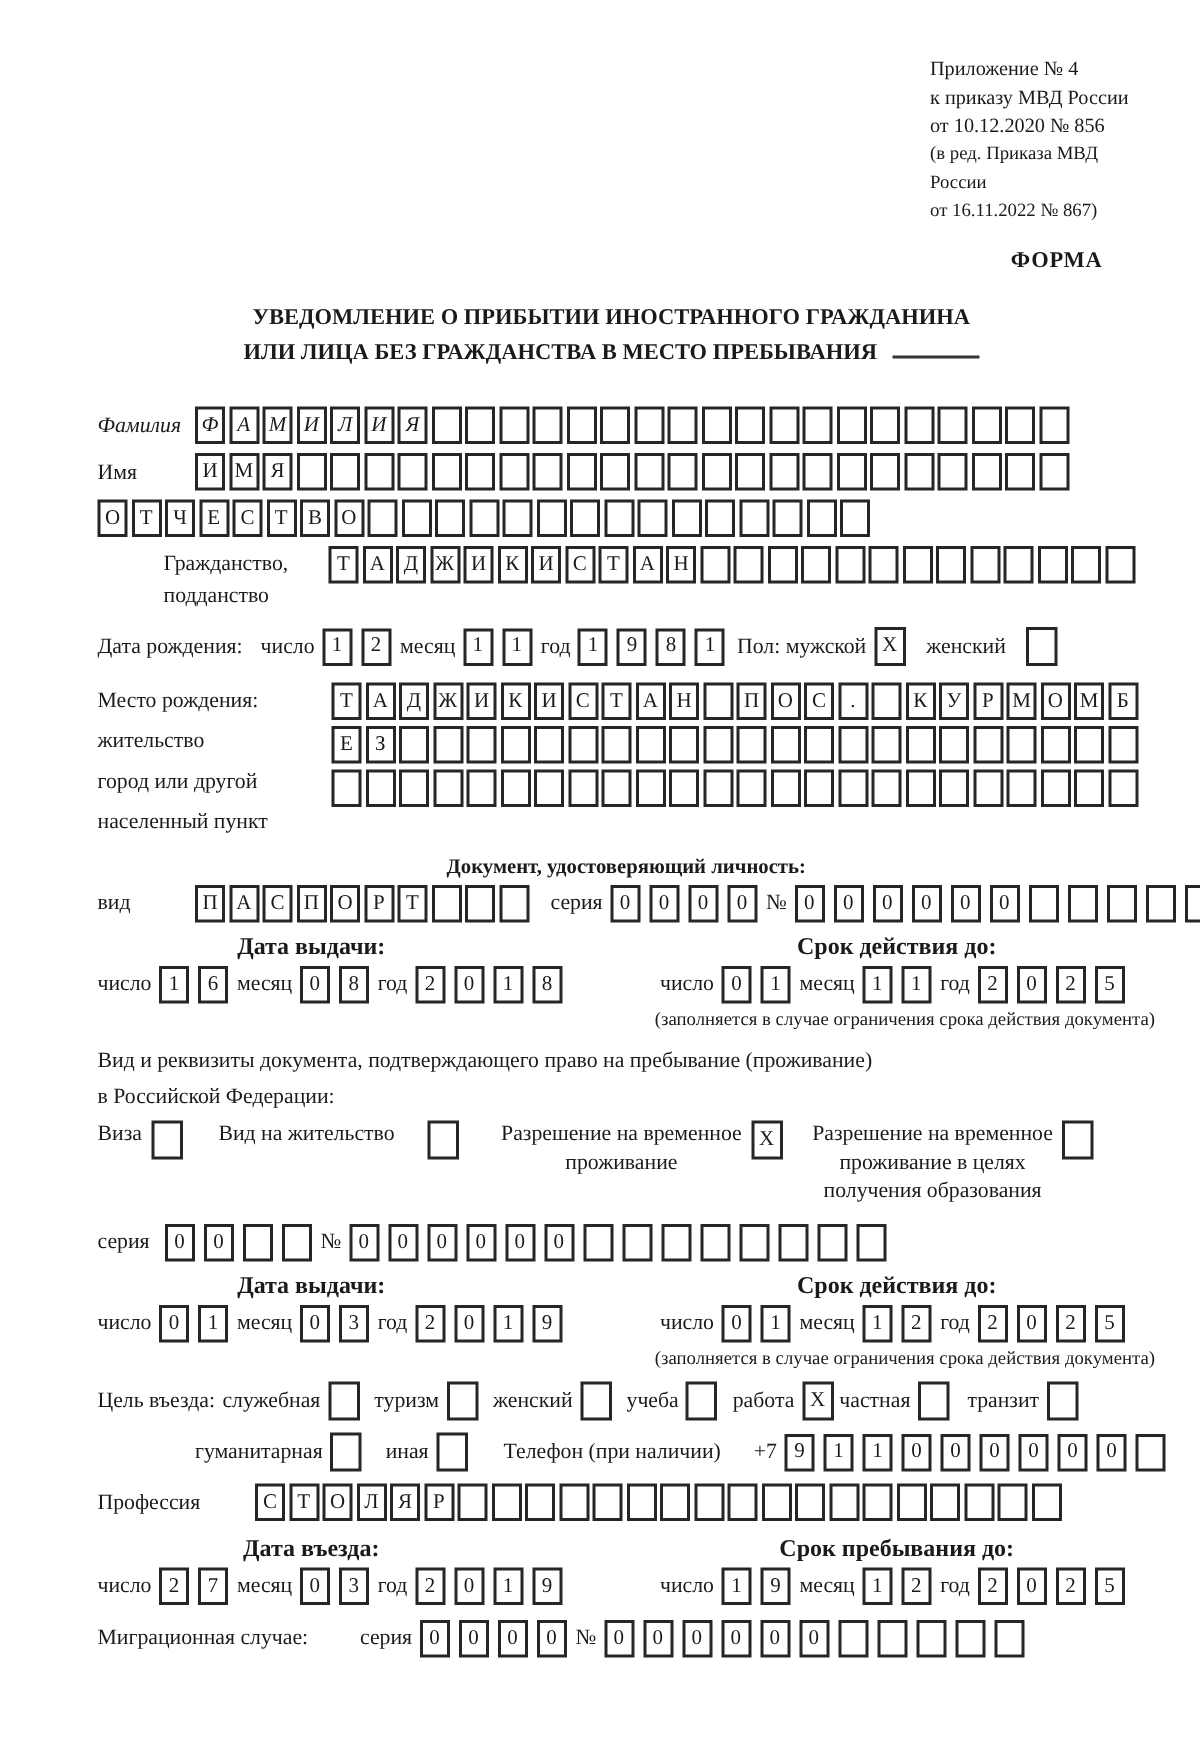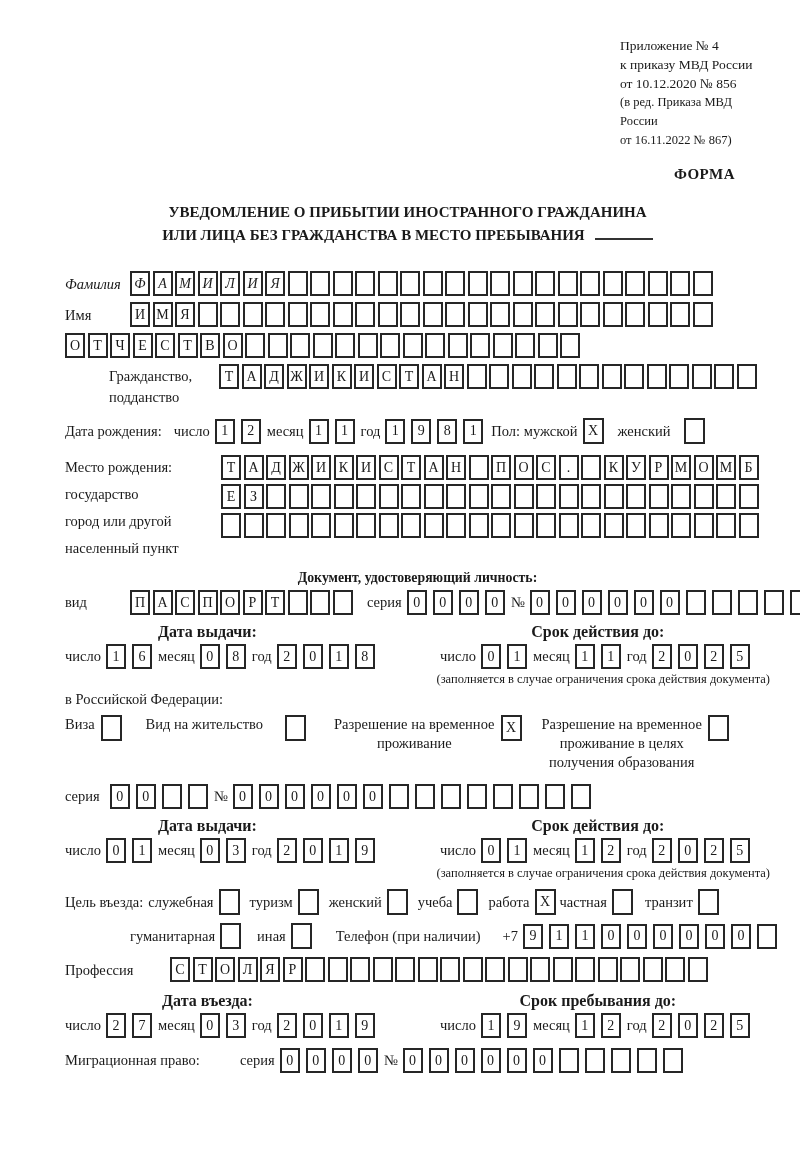--- a/index.html
+++ b/index.html
@@ -213,21 +213,21 @@
       </span>
     <span class="dlbl" style="margin-left:2px;">Пол: мужской</span>
     <span class="cbox">X</span>
     <span class="dlbl" style="margin-left:14px;">женский</span>
     <span class="cbox" style="margin-left:8px;"></span>
   </div>
 
   <div class="row" style="margin-top:8px;gap:16px;">
     <div class="lblblock" style="width:140px;line-height:27px;">
       <div>Место рождения:</div>
-      <div>государство</div>
+      <div>жительство</div>
       <div>город или другой</div>
       <div>населенный пункт</div>
     </div>
     <div class="cellcol" style="padding-top:3px;">
       <div class="cells">
           <span class="cell">Т</span>
           <span class="cell">А</span>
           <span class="cell">Д</span>
           <span class="cell">Ж</span>
           <span class="cell">И</span>
@@ -386,20 +386,21 @@
             <span class="cell">2</span>
             <span class="cell">0</span>
             <span class="cell">2</span>
             <span class="cell">5</span>
           </span>
       </div>
     </div>
   </div>
   <div class="note">(заполняется в случае ограничения срока действия документа)</div>
 
+  <div class="plain" style="margin-top:8px;">Вид и реквизиты документа, подтверждающего право на пребывание (проживание)</div>
   <div class="plain">в Российской Федерации:</div>
 
   <div class="row" style="margin-top:4px;">
     <div class="opt">
       <span class="ol">Виза</span>
       <span class="cbox"></span>
     </div>
     <div class="opt" style="margin-left:14px;">
       <span class="ol">Вид на жительство</span>
       <span class="cbox" style="margin-left:16px;"></span>
@@ -606,21 +607,21 @@
             <span class="cell">2</span>
             <span class="cell">0</span>
             <span class="cell">2</span>
             <span class="cell">5</span>
           </span>
       </div>
     </div>
   </div>
 
   <div class="row" style="margin-top:10px;align-items:center;">
-    <span class="dlbl" style="width:170px;">Миграционная право:</span>
+    <span class="dlbl" style="width:170px;">Миграционная случае:</span>
     <span class="dlbl">серия</span>
     <span class="cells spaced">
         <span class="cell">0</span>
         <span class="cell">0</span>
         <span class="cell">0</span>
         <span class="cell">0</span>
       </span>
     <span class="dlbl">№</span>
     <span class="cells spaced">
         <span class="cell">0</span>

